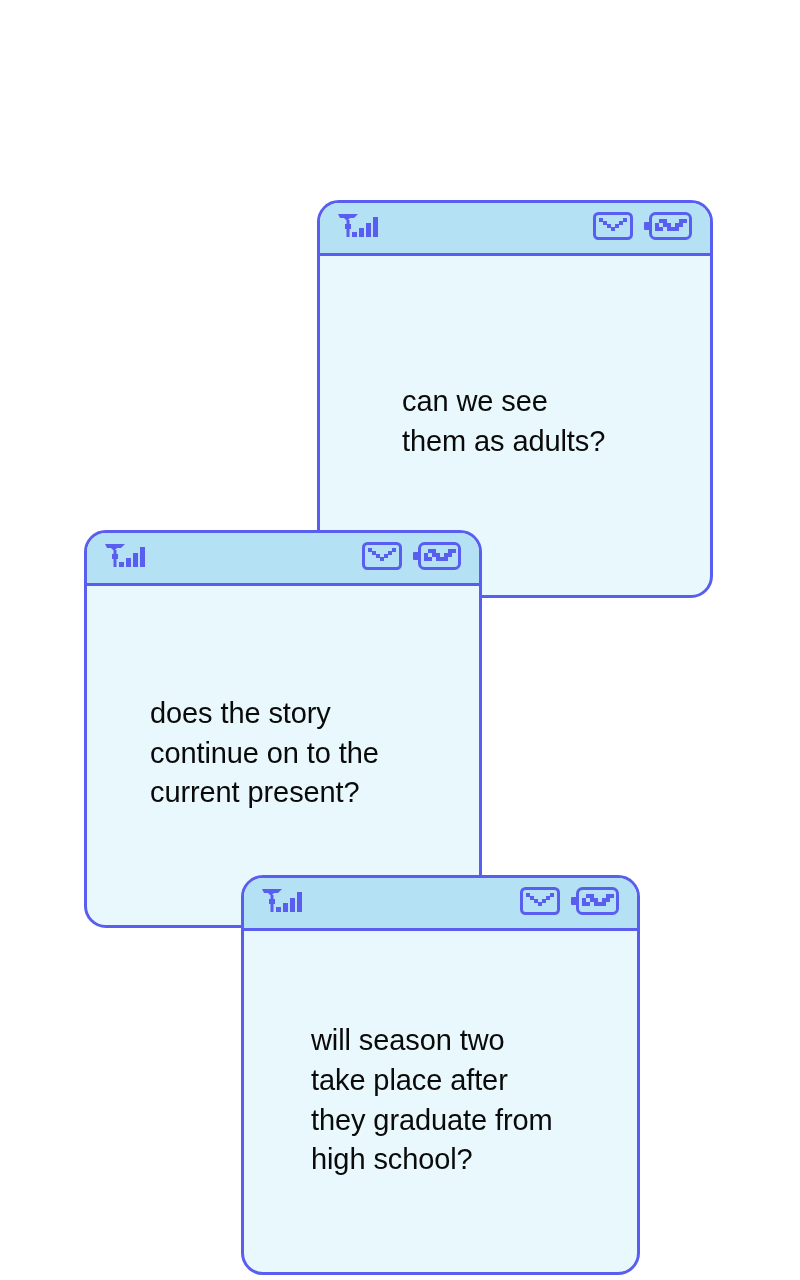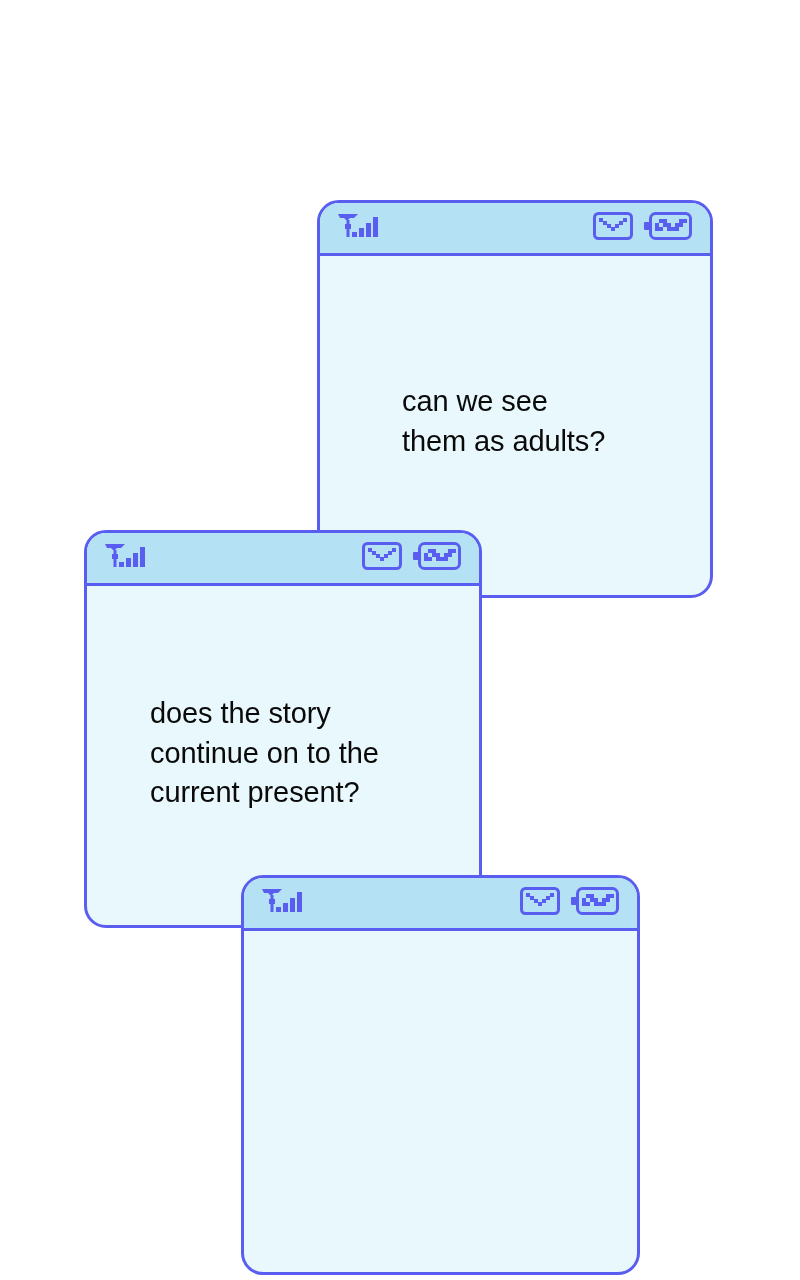--- a/index.html
+++ b/index.html
@@ -243,15 +243,21 @@
               <rect x="23" y="11" width="4" height="8"></rect>
               <rect x="27" y="15" width="4" height="4"></rect>
               <rect x="31" y="11" width="4" height="8"></rect>
               <rect x="35" y="7" width="4" height="8"></rect>
               <rect x="39" y="7" width="4" height="4"></rect>
             </g>
           </svg>
         </span>
       </div>
     </div>
+    <div class="card-body">
+      <div class="msg">will season two
+take place after
+they graduate from
+high school?</div>
+    </div>
   </div>
 
 </div>
 
 </body></html>

